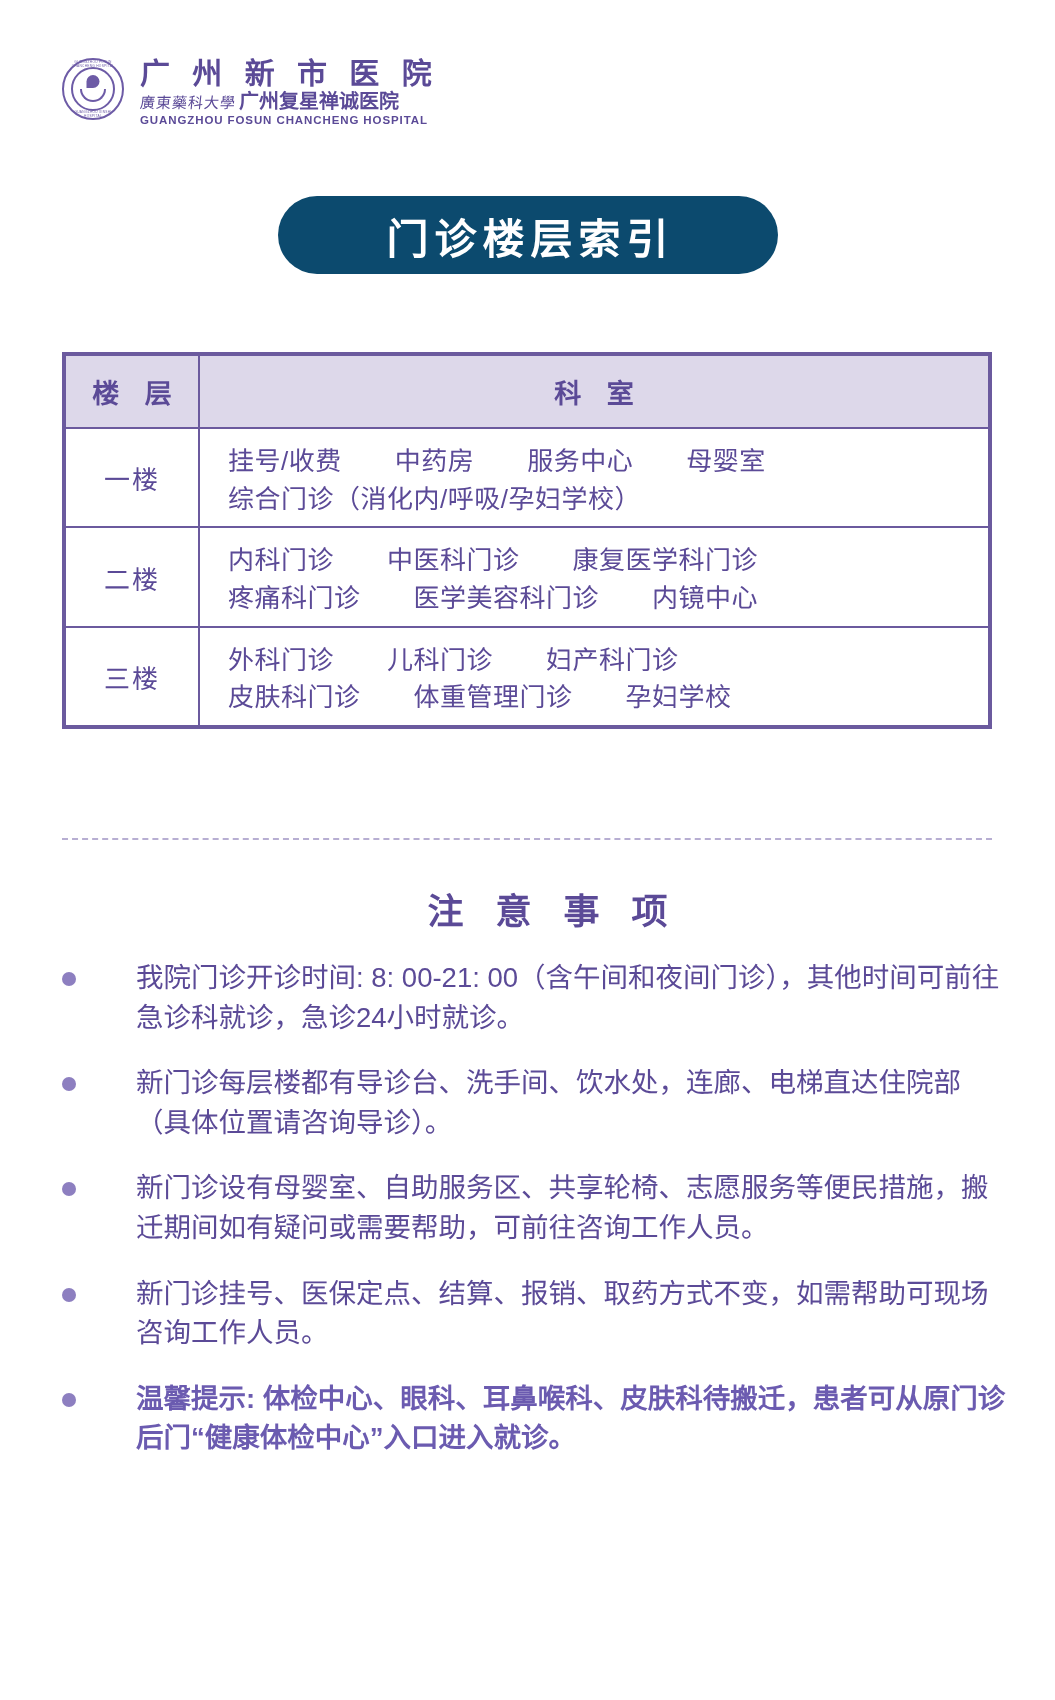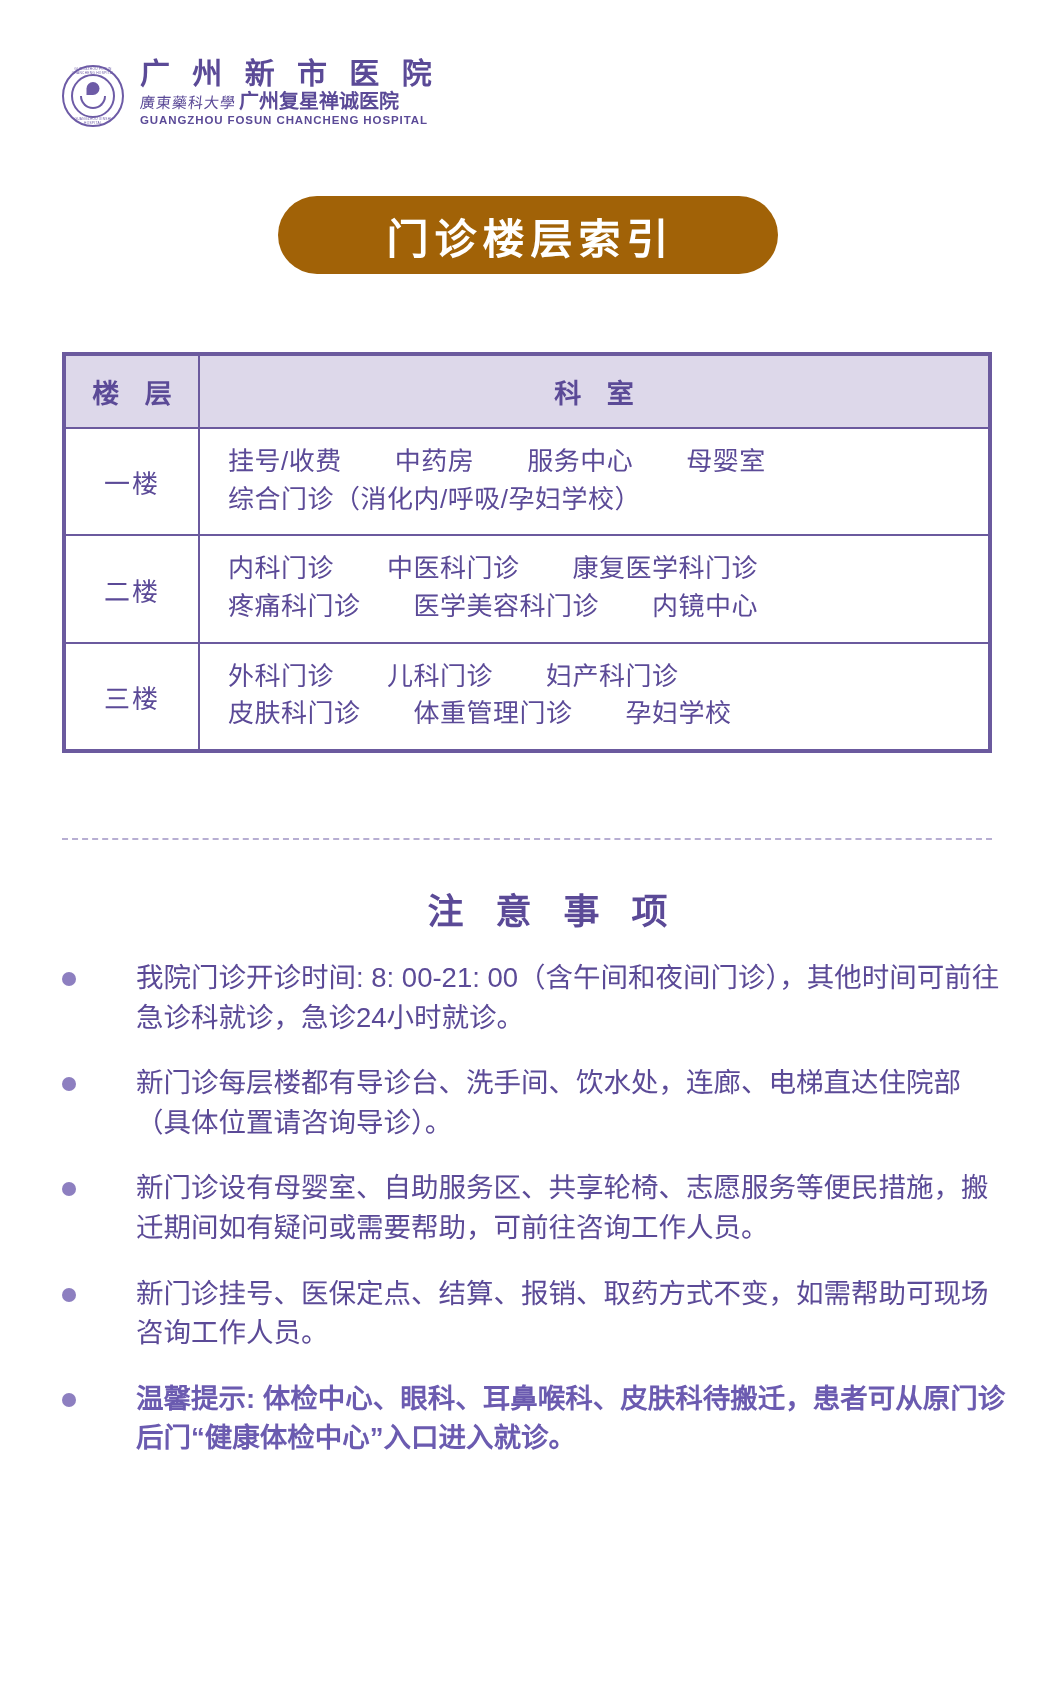--- a/index.html
+++ b/index.html
@@ -21,21 +21,21 @@
     position: relative;
     box-sizing: border-box;
   }
 
   
   .logo-row {
     position: absolute;
     top: 58px;
     left: 62px;
     display: flex;
-    align-items: flex-end;
+    align-items: flex-start;
   }
   .logo-mark {
     width: 62px;
     height: 62px;
     flex: 0 0 62px;
     position: relative;
   }
   .logo-mark .ring {
     position: absolute;
     inset: 0;
@@ -125,21 +125,21 @@
   }
 
   
   .title-pill {
     position: absolute;
     top: 196px;
     left: 50%;
     transform: translateX(-50%);
     width: 500px;
     height: 78px;
-    background: #a16207;
+    background: #0c4a6e;
     border-radius: 39px;
     color: #ffffff;
     font-size: 42px;
     font-weight: bold;
     letter-spacing: 6px;
     display: flex;
     align-items: center;
     justify-content: center;
     text-indent: 6px;
   }
@@ -174,21 +174,21 @@
   }
   .col-floor { width: 134px; }
   td.floor-cell {
     text-align: center;
     font-size: 26px;
     color: #5b4a97;
     font-weight: normal;
     letter-spacing: 2px;
   }
   td.dept-cell {
-    padding: 14px 0 16px 28px;
+    padding: 14px 0 8px 28px;
     font-size: 26px;
     color: #5b4a97;
     line-height: 1.45;
     letter-spacing: .5px;
   }
   td.dept-cell .line {
     white-space: nowrap;
   }
 
   

